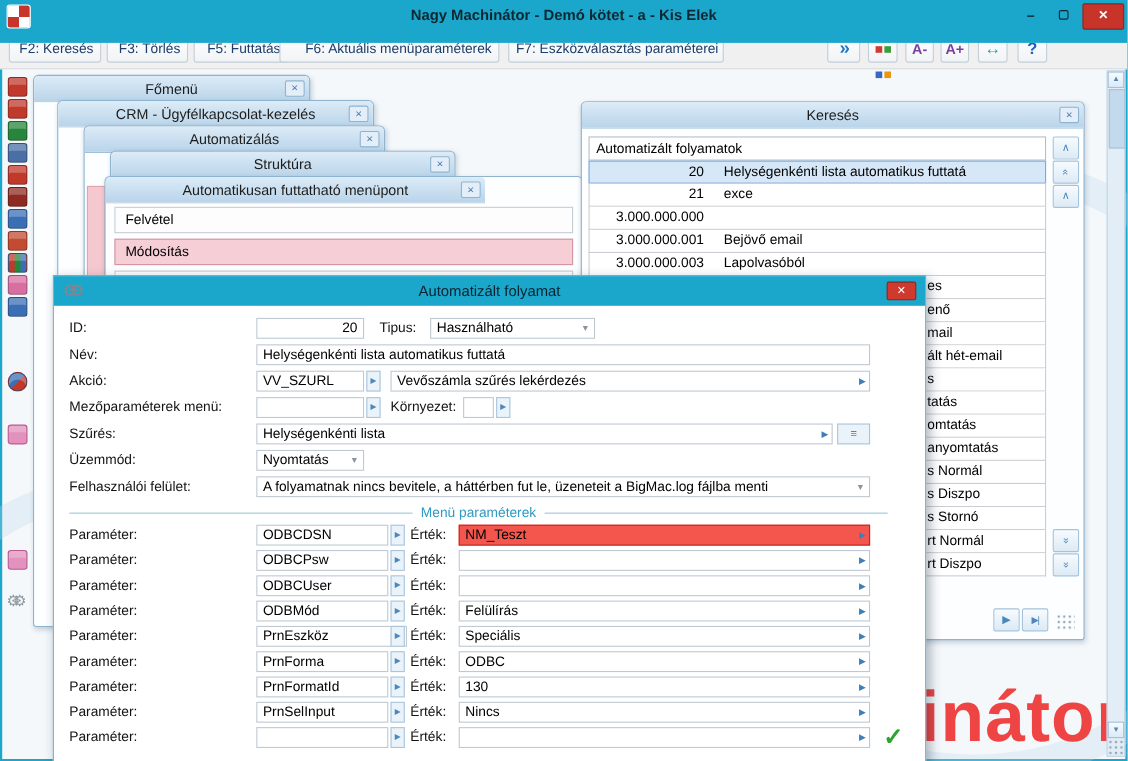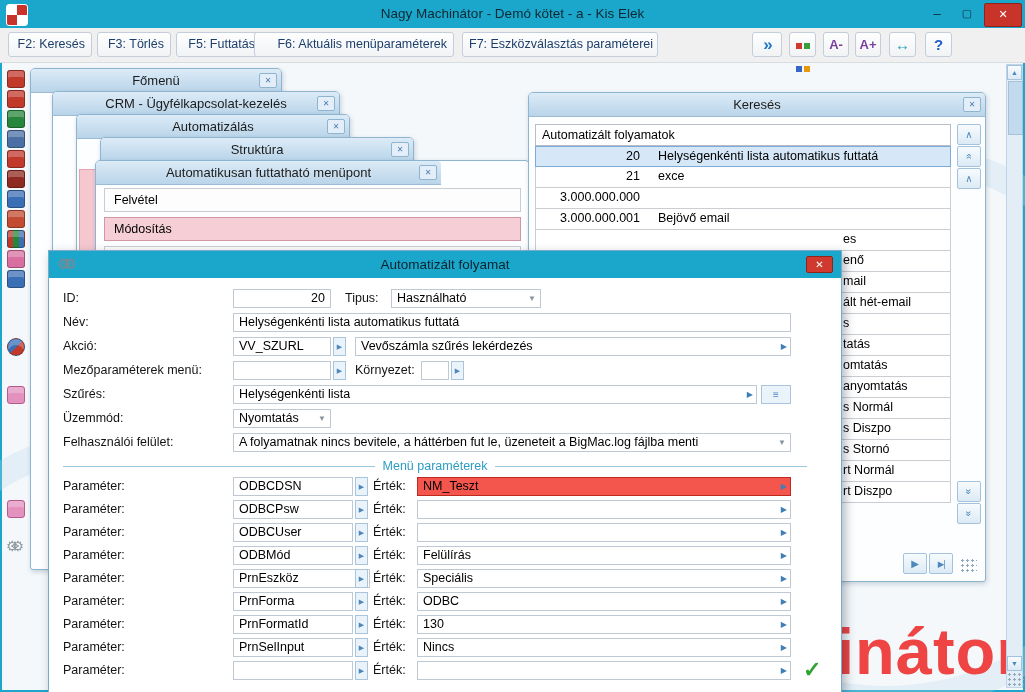--- a/index.html
+++ b/index.html
@@ -1,20 +1,20 @@
 <!DOCTYPE html>
 <html><head>
 <meta charset="utf-8">
 <style>
   html,body{margin:0;padding:0;background:#8a9aa5;}
   .app{position:relative;width:1025px;height:692px;overflow:hidden;
        background:#F4F8FB;font-family:"Liberation Sans",sans-serif;
        box-shadow:inset 0 0 0 2px #1BA7CB;}
   
-  .titlebar{position:absolute;left:0;top:0;right:0;height:28px;background:#1BA7CB;z-index:30;}
+  .titlebar{position:absolute;left:0;top:0;right:0;height:39px;background:#1BA7CB;z-index:30;font-weight:bold;}
   .app-logo{position:absolute;left:6px;top:4px;width:20px;height:20px;border-radius:3px;
        border:1px solid #fff;background:repeating-conic-gradient(#C9342A 0 25%,#fff 0 50%);}
   .wt-title{position:absolute;left:0;right:0;text-align:center;line-height:28px;
        font-size:13.5px;color:#0D2833;}
   .tbtn{position:absolute;top:4px;width:24px;height:20px;text-align:center;line-height:19px;
        font-size:13px;color:#0D2833;cursor:default;}
   .tbtn.min{right:76px;}
   .tbtn.max{right:46px;font-size:11px;}
   .tbtn.close{right:3px;top:3px;width:36px;height:22px;background:#C9342A;border:1px solid #8E241C;
        border-radius:2px;color:#fff;font-size:11px;line-height:20px;}
@@ -211,20 +211,24 @@
           <span class="klab">exce</span>
       </div>
       <div class="krow">
         <span class="kid">3.000.000.000</span>
       </div>
       <div class="krow">
         <span class="kid">3.000.000.001</span>
           <span class="klab">Bejövő email</span>
       </div>
       <div class="krow">
+        <span class="kid">3.000.000.003</span>
+          <span class="klab">Lapolvasóból</span>
+      </div>
+      <div class="krow">
           <span class="frag-txt">es</span>
         </div>
       <div class="krow">
           <span class="frag-txt">enő</span>
         </div>
       <div class="krow">
           <span class="frag-txt">mail</span>
         </div>
       <div class="krow">
           <span class="frag-txt">ált hét-email</span>

